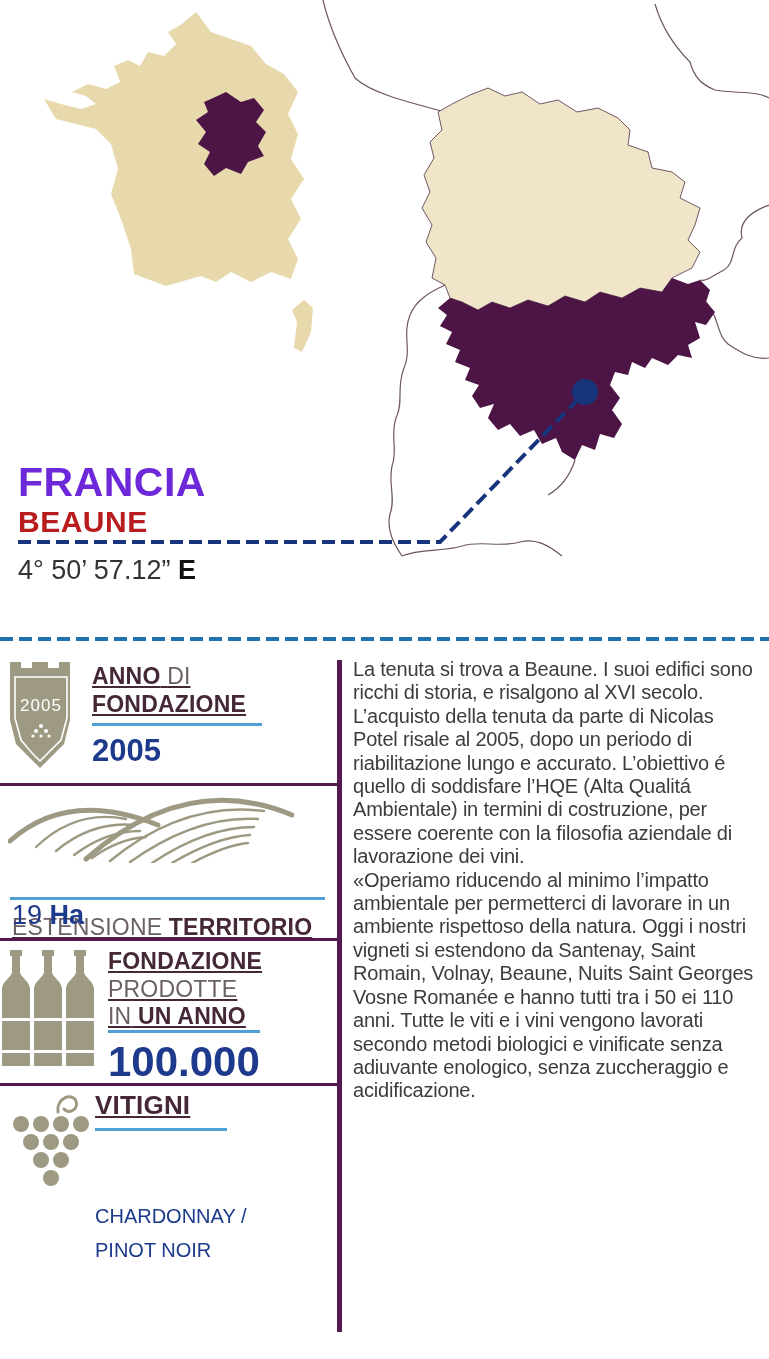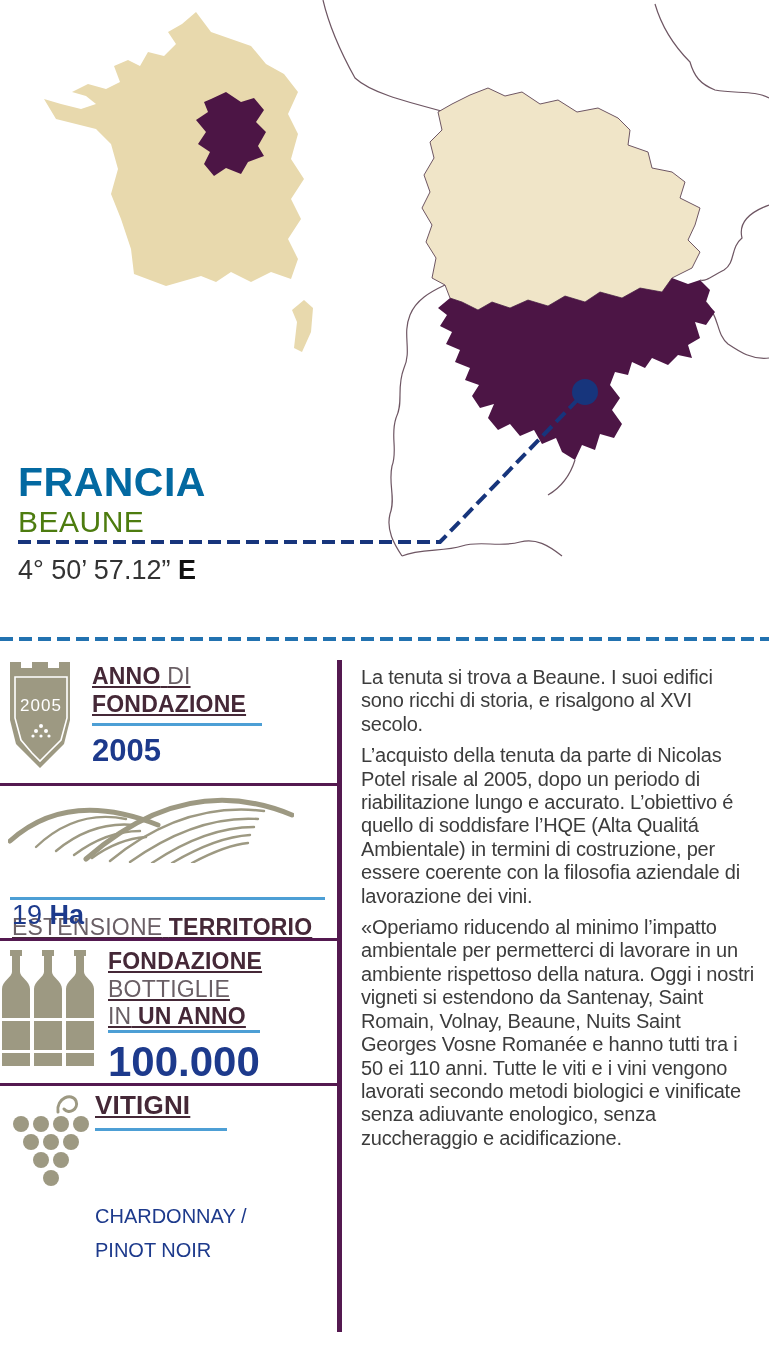--- a/index.html
+++ b/index.html
@@ -30,43 +30,43 @@
   #region-map{left:300px;top:0;}
   #connector-overlay{left:0;top:0;pointer-events:none;}
   .france-shape{fill:var(--france-fill);}
   .region-shape{fill:var(--region-fill);stroke:var(--outline-thin);stroke-width:1;}
   .purple-shape{fill:var(--highlight-purple);}
   .thin-outline{fill:none;stroke:var(--outline-thin);stroke-width:1.2;}
   .marker-dot{fill:var(--navy);}
   .dashed-connector{fill:none;stroke:var(--navy);stroke-width:4;stroke-dasharray:13 6;}
 
   
-  .country-title{left:18px;top:460px;font-size:41px;line-height:44px;font-weight:700;color:#0369a1;letter-spacing:.5px;}
-  .city-subtitle{left:18px;top:505px;font-size:30px;line-height:34px;font-weight:400;color:#4d7c0f;letter-spacing:.5px;}
+  .country-title{left:18px;top:460px;font-size:41px;line-height:44px;font-weight:700;color:#6d28d9;letter-spacing:.5px;}
+  .city-subtitle{left:18px;top:505px;font-size:30px;line-height:34px;font-weight:700;color:#b91c1c;letter-spacing:.5px;}
   .coords{left:18px;top:553px;font-size:27px;line-height:35px;color:#333;}
   .coords b{color:#111;}
 
   
   .section-divider{left:0;top:637px;width:769px;height:4px;
     background:repeating-linear-gradient(to right,var(--divider-blue) 0 13px,transparent 13px 19px);}
 
   
   .stat-hr{left:0;width:337px;height:3px;background:var(--purple-divider);}
   .stat-title{font-size:23px;line-height:27.5px;font-weight:700;color:var(--heading-dark);letter-spacing:.2px;text-decoration:underline;}
   .stat-title .lt{font-weight:400;color:var(--heading-light);}
   .blue-underline{height:3px;background:var(--underline-blue);}
   .stat-value{color:var(--value-blue);}
   .icon-olive{fill:var(--olive-icon);}
   .icon-olive-stroke{fill:none;stroke:var(--olive-icon);stroke-linecap:round;}
 
   
   .v-bar{left:337px;top:660px;width:5px;height:672px;background:var(--purple-divider);}
   .estate-description{left:353px;top:658px;width:410px;font-size:20px;line-height:23.4px;
     color:var(--body-text);letter-spacing:-.2px;}
-  .estate-description p{margin:8px;}
+  .estate-description p{margin:0;}
 </style>
 </head>
 <body>
 
 <svg id="france-map" class="abs" width="304" height="352" viewBox="0 0 304 352">
   <polygon class="france-shape" points="
     160,8 175,28 195,35 215,42 230,60 248,70 262,88 252,110 262,130 255,155 268,175
     255,195 265,215 252,235 262,255 255,275 235,268 215,278 195,268 180,278 165,272
     130,282 98,270 95,245 85,215 75,190 82,165 75,140 60,125 20,115 8,95 25,100 45,105
     60,100 50,92 36,88 52,80 70,85 84,78 78,62 92,56 104,62 112,48 128,52 140,40 132,28 146,20"></polygon>
@@ -174,21 +174,21 @@
     <path d="M40 0 h12 v6 h-2 v16 c0 5 10 9 10 17 v77 h-28 v-77 c0-8 10-12 10-17 V6 h-2 z"></path>
     <path d="M72 0 h12 v6 h-2 v16 c0 5 10 9 10 17 v77 h-28 v-77 c0-8 10-12 10-17 V6 h-2 z"></path>
   </g>
   <g fill="#fff">
     <rect x="0" y="68" width="94" height="3"></rect>
     <rect x="0" y="100" width="94" height="3"></rect>
   </g>
 </svg>
 <div class="abs stat-title" style="left:108px;top:948px">
   <span>FONDAZIONE</span><br>
-  <span class="lt">BOTTIGLIE</span><br>
+  <span class="lt">PRODOTTE</span><br>
   <span class="lt">IN</span>
   <span>UN ANNO</span>
 </div>
 <div class="abs blue-underline" style="left:108px;top:1030px;width:152px"></div>
 <div class="abs stat-value" style="left:108px;top:1038px;font-size:42px;font-weight:700">100.000</div>
 
 <div class="abs stat-hr" style="top:1083px"></div>
 
 <svg class="abs" style="left:12px;top:1088px" width="78" height="102" viewBox="0 0 78 102">
   <path class="icon-olive-stroke" stroke-width="3" d="M46 24 C44 10 60 4 64 13 C67 21 57 27 52 21"></path>

